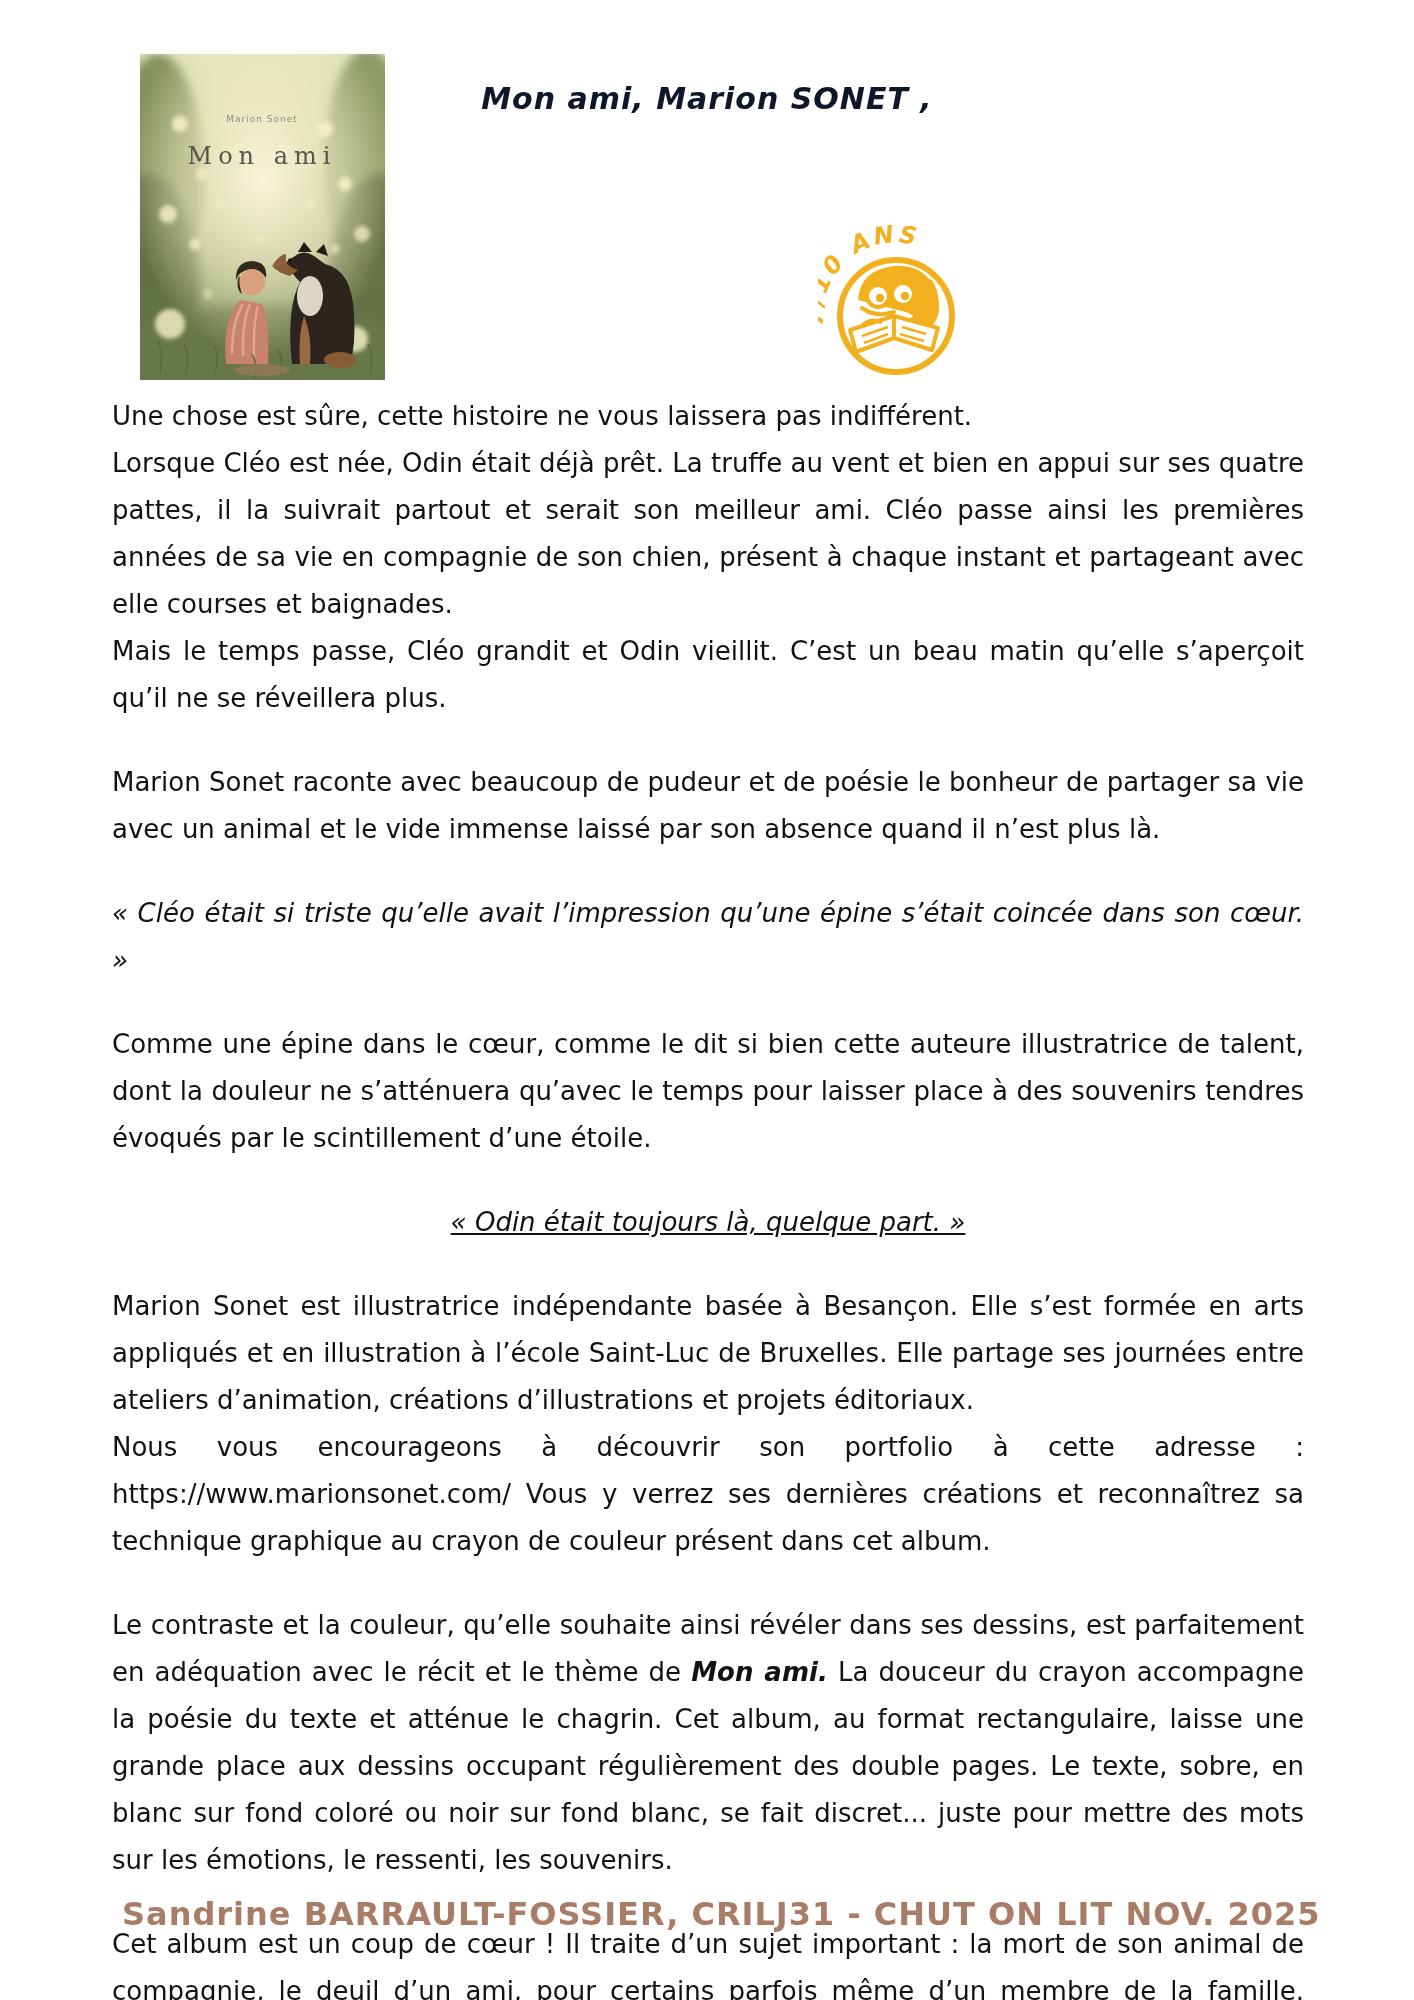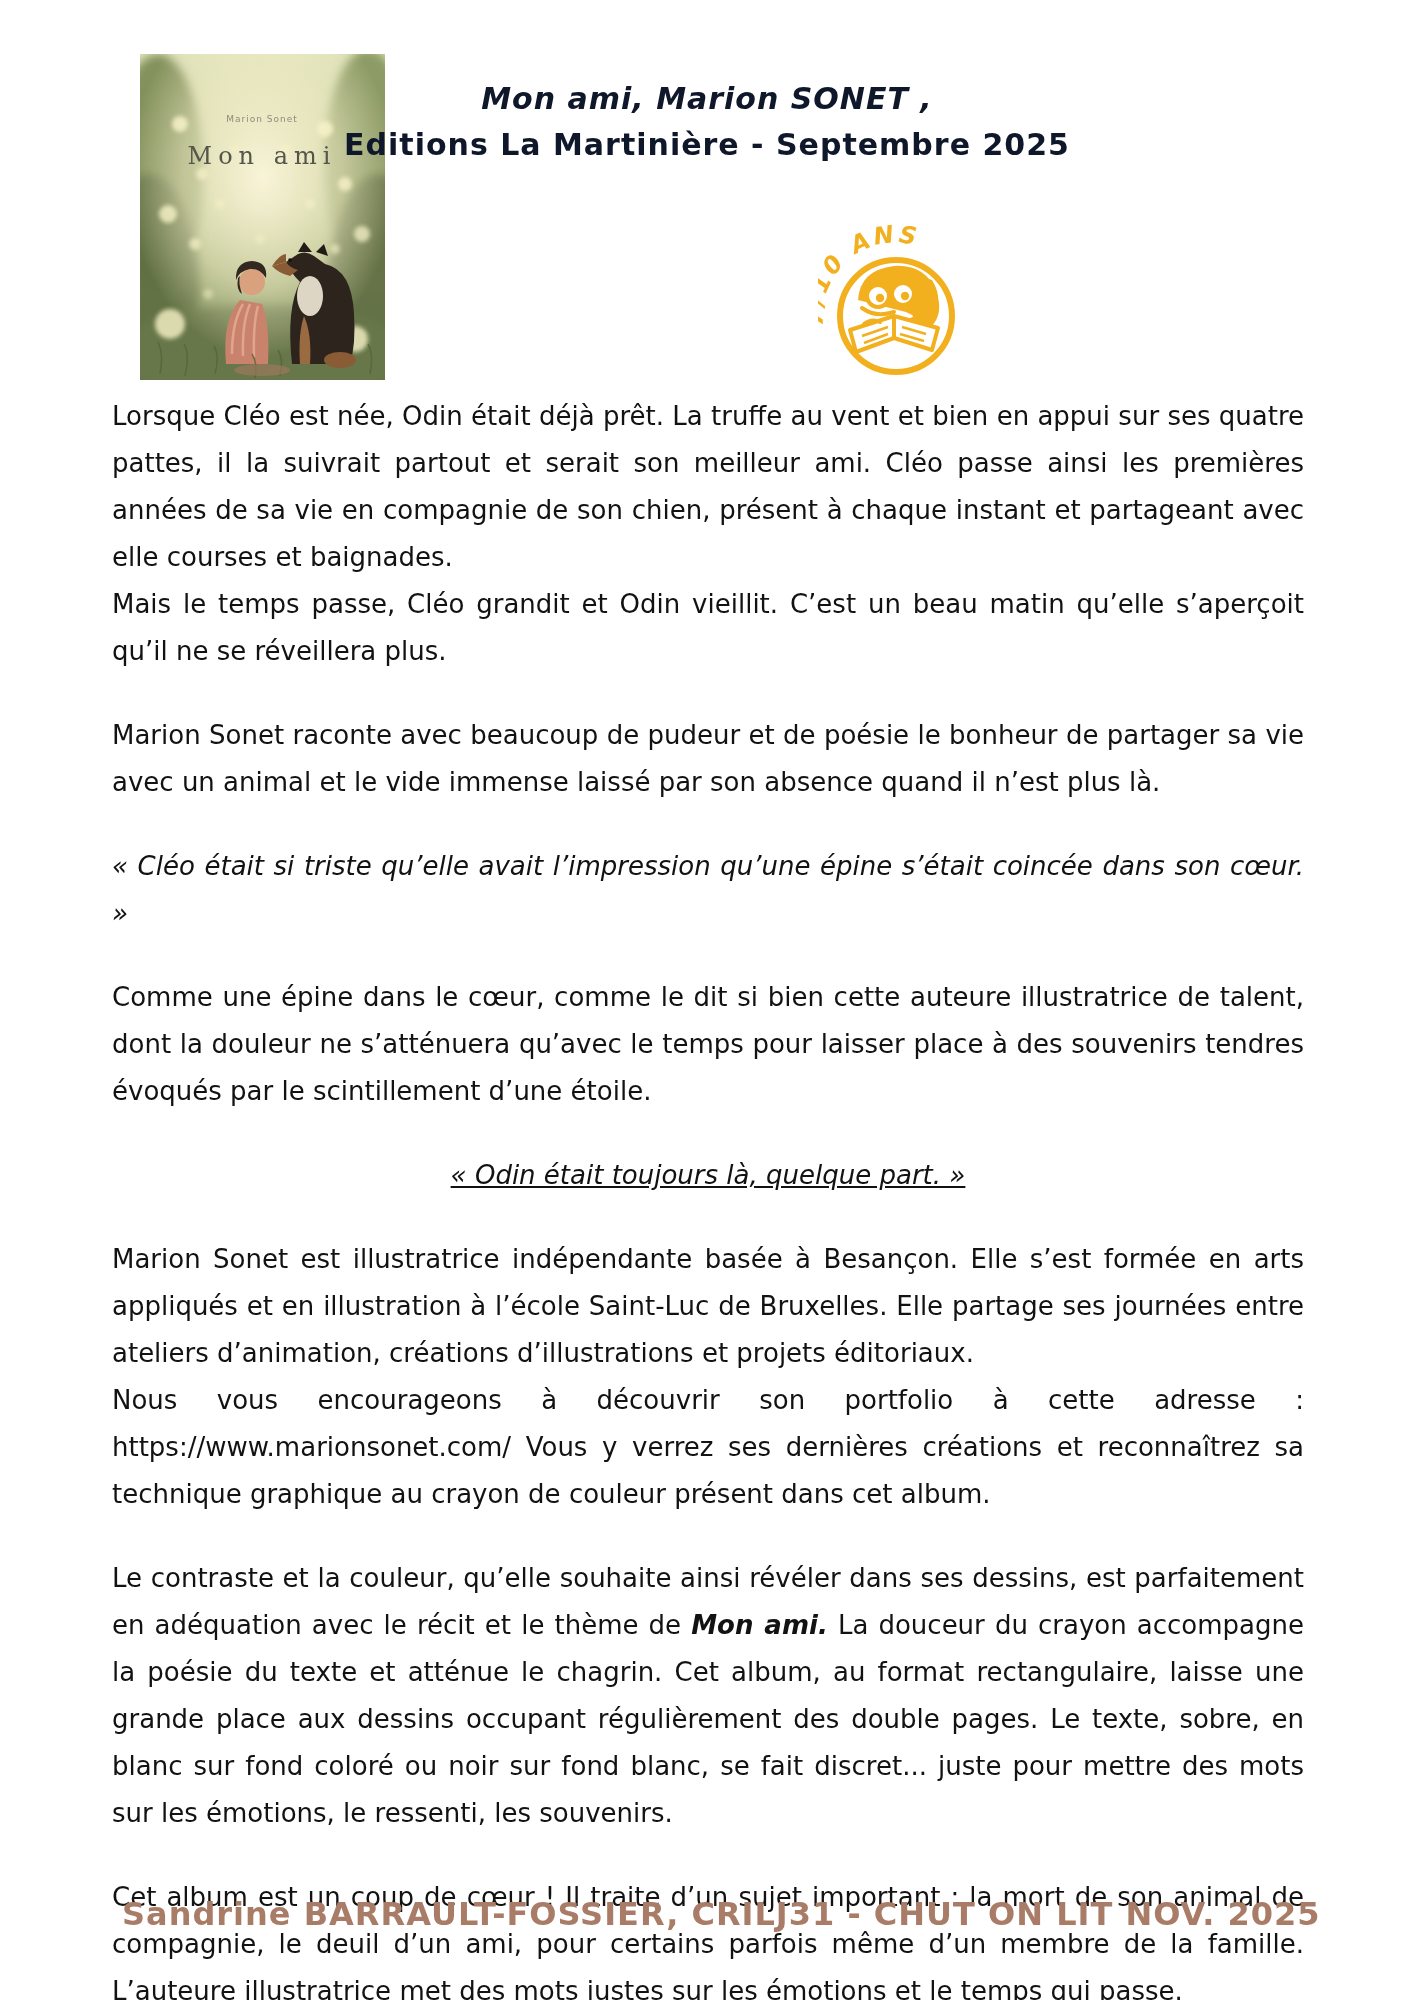--- a/index.html
+++ b/index.html
@@ -123,21 +123,20 @@
           <path d="M115,324 Q118,310 112,300"></path>
       </g>
       <ellipse cx="122" cy="316" rx="28" ry="6" fill="#a97a63" opacity="0.55"></ellipse>
 
       <text x="122" y="68" text-anchor="middle" font-size="9" letter-spacing="1" fill="#8d8c7c">Marion Sonet</text>
       <text x="122" y="110" text-anchor="middle" font-size="24" letter-spacing="6" fill="#55564b" font-family="DejaVu Serif, Liberation Serif, serif">Mon ami</text>
     </svg>
 
     <div class="title-block">
       <div class="title-line1">Mon ami, Marion SONET ,</div>
-      <div class="title-line2">Editions La Martinière - Septembre 2025</div>
     </div>
 
     <svg class="badge" viewBox="0 0 160 172" xmlns="http://www.w3.org/2000/svg">
       <defs>
         <path id="arcp" d="M 6,122 A 72,72 0 0 1 150,94" fill="none"></path>
       </defs>
       <g>
         <circle cx="78" cy="108" r="56" fill="#ffffff" stroke="#F2B01E" stroke-width="6"></circle>
 
         <path d="M40,92 Q42,62 76,58 Q108,56 118,84 Q126,104 114,118 Q104,124 100,112 Q108,96 100,84 Q110,100 104,112 Q98,120 94,106 Q100,92 92,82 Q102,96 96,108 L88,104 Z" fill="#F2B01E"></path>
@@ -157,20 +156,21 @@
 
         <path d="M46,116 Q54,110 62,114 M92,112 Q100,108 108,114" stroke="#F2B01E" stroke-width="4" fill="none" stroke-linecap="round"></path>
       </g>
       <text font-size="24" font-weight="bold" letter-spacing="3" fill="#F2B01E" font-style="italic">
         <textPath href="#arcp" startOffset="4">7/10 ANS</textPath>
       </text>
     </svg>
   </div>
 
   <div class="bodytext" id="paragraphs">
+      <p class="para"><span>Une chose est sûre, cette histoire ne vous laissera pas indifférent.</span></p>
       <p class="para"><span>Lorsque Cléo est née, Odin était déjà prêt. La truffe au vent et bien en appui sur ses quatre pattes, il la suivrait partout et serait son meilleur ami. Cléo passe ainsi les premières années de sa vie en compagnie de son chien, présent à chaque instant et partageant avec elle courses et baignades.</span></p>
       <p class="para"><span>Mais le temps passe, Cléo grandit et Odin vieillit. C’est un beau matin qu’elle s’aperçoit qu’il ne se réveillera plus.</span></p>
       <p class="para gap"><span>Marion Sonet raconte avec beaucoup de pudeur et de poésie le bonheur de partager sa vie avec un animal et le vide immense laissé par son absence quand il n’est plus là.</span></p>
       <p class="para gap it"><span>« Cléo était si triste qu’elle avait l’impression qu’une épine s’était coincée dans son cœur. »</span></p>
       <p class="para gap"><span>Comme une épine dans le cœur, comme le dit si bien cette auteure illustratrice de talent, dont la douleur ne s’atténuera qu’avec le temps pour laisser place à des souvenirs tendres évoqués par le scintillement d’une étoile.</span></p>
       <p class="para gap it ctr"><span>« Odin était toujours là, quelque part. »</span></p>
       <p class="para gap"><span>Marion Sonet est illustratrice indépendante basée à Besançon. Elle s’est formée en arts appliqués et en illustration à l’école Saint-Luc de Bruxelles. Elle partage ses journées entre ateliers d’animation, créations d’illustrations et projets éditoriaux.</span></p>
       <p class="para"><span>Nous vous encourageons à découvrir son portfolio à cette adresse : </span><span>https://www.marionsonet.com/</span><span> Vous y verrez ses dernières créations et reconnaîtrez sa technique graphique au crayon de couleur présent dans cet album.</span></p>
       <p class="para gap"><span>Le contraste et la couleur, qu’elle souhaite ainsi révéler dans ses dessins, est parfaitement en adéquation avec le récit et le thème de </span><span style="font-weight: bold; font-style: italic;">Mon ami.</span><span> La douceur du crayon accompagne la poésie du texte et atténue le chagrin. Cet album, au format rectangulaire, laisse une grande place aux dessins occupant régulièrement des double pages. Le texte, sobre, en blanc sur fond coloré ou noir sur fond blanc, se fait discret... juste pour mettre des mots sur les émotions, le ressenti, les souvenirs.</span></p>
       <p class="para gap"><span>Cet album est un coup de cœur ! Il traite d’un sujet important : la mort de son animal de compagnie, le deuil d’un ami, pour certains parfois même d’un membre de la famille. L’auteure illustratrice met des mots justes sur les émotions et le temps qui passe.</span></p>

